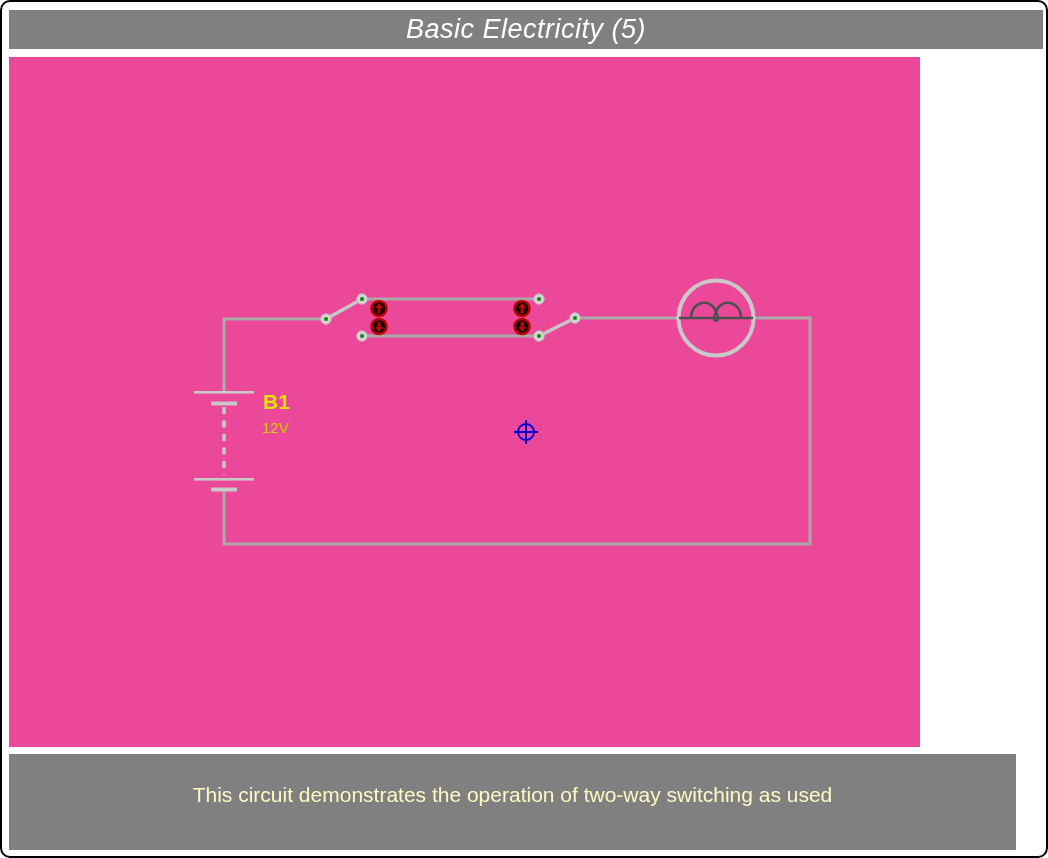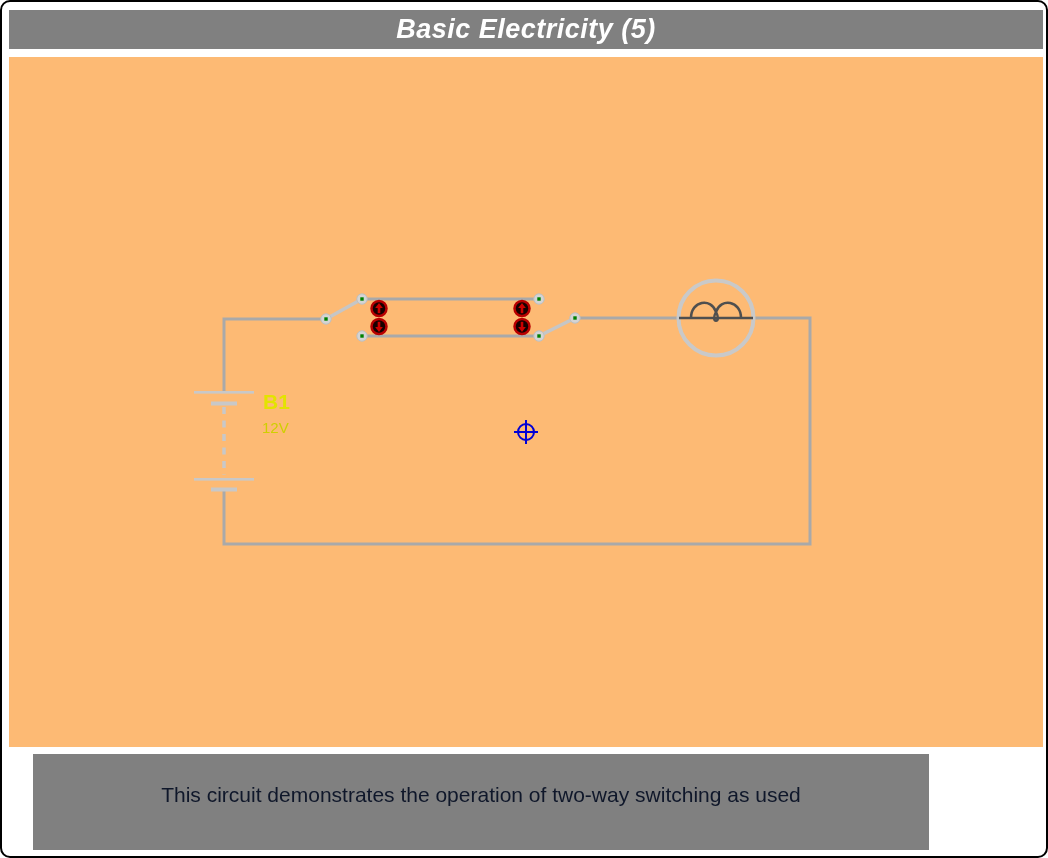--- a/index.html
+++ b/index.html
@@ -5,30 +5,30 @@
   html,body{margin:0;padding:0;background:#ffffff;font-family:"Liberation Sans",sans-serif;}
   .window{
     position:relative;width:1048px;height:858px;background:#ffffff;
     border:2px solid #000000;border-radius:10px;box-sizing:border-box;overflow:hidden;
   }
   .title-bar{
     position:absolute;left:7px;top:8px;width:1034px;height:39px;background:#808080;
     display:flex;align-items:center;justify-content:center;
   }
   .title-bar .title{
-    color:#ffffff;font-weight:bold;font-style:italic;font-size:27px;
+    color:#ffffff;font-weight:normal;font-style:italic;font-size:27px;
     letter-spacing:0.5px;
   }
   .canvas{
-    position:absolute;left:7px;top:55px;width:1034px;height:690px;background:#fdba74;
+    position:absolute;left:7px;top:55px;width:911px;height:690px;background:#ec4899;
   }
   .canvas svg{display:block;width:1034px;height:690px;}
   .desc-panel{
-    position:absolute;left:7px;top:752px;width:896px;height:96px;background:#808080;
-    color:#0f172a;text-align:center;box-sizing:border-box;padding-top:27px;margin-left:24px;
+    position:absolute;left:7px;top:752px;width:1007px;height:96px;background:#808080;
+    color:#fef9c3;text-align:center;box-sizing:border-box;padding-top:27px;
   }
   .desc-panel .desc-line{
     font-size:21px;line-height:27px;white-space:pre-wrap;
   }
   
   .wire{stroke:#a9a9a9;stroke-width:3;fill:none;}
   .component-stroke{stroke:#c9c9c9;fill:none;}
   .lever{stroke:#c6c6c6;stroke-width:3.5;stroke-linecap:round;}
   .terminal-circle{fill:#d4d4d4;stroke:#bfbfbf;stroke-width:1;}
   .terminal-center{fill:#008000;}

